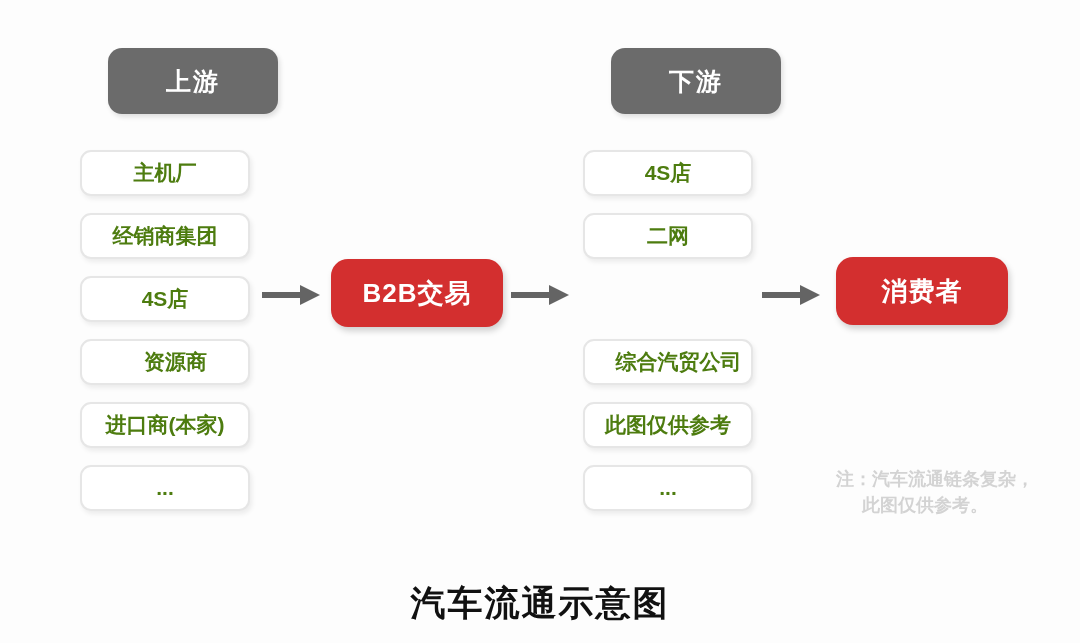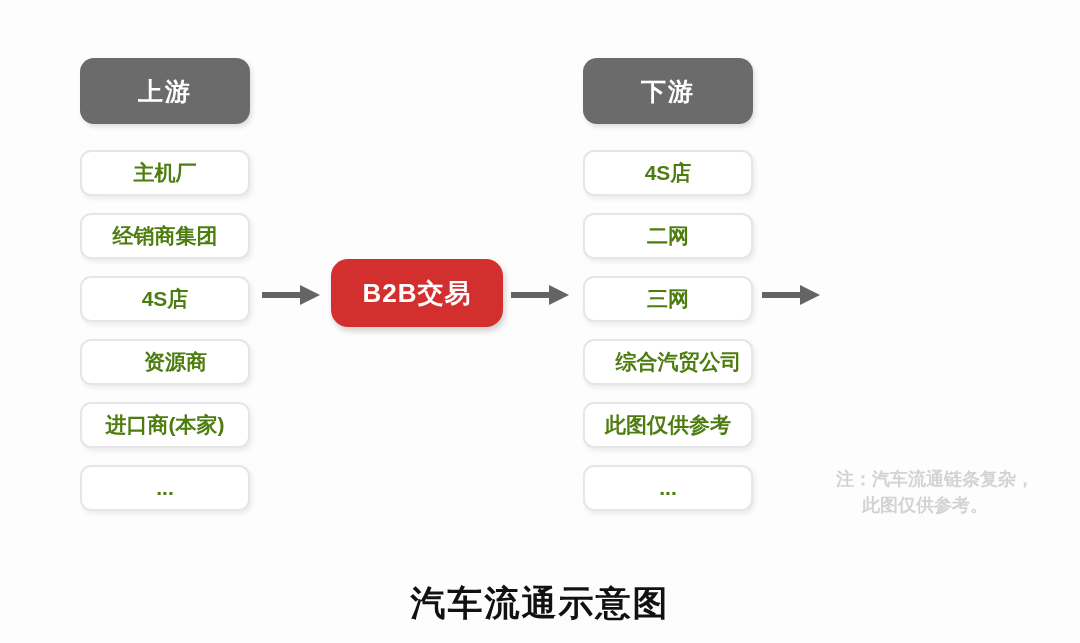--- a/index.html
+++ b/index.html
@@ -87,21 +87,21 @@
     text-align: center;
     font-family: Liberation Sans, sans-serif;
     font-size: 35px;
     font-weight: 700;
     color: #111111;
     letter-spacing: 2px;
   }
   
   .left-col  { left: 80px; }
   .right-col { left: 583px; }
-  .row-h { top: 58px; }
+  .row-h { top: 48px; margin-left: 28px; }
   .row-0 { top: 150px; }
   .row-1 { top: 213px; }
   .row-2 { top: 276px; }
   .row-3 { top: 339px; padding-left: 21px; }
   .row-4 { top: 402px; }
   .row-5 { top: 465px; }
 </style>
 </head>
 <body>
 
@@ -145,38 +145,38 @@
 
   <div class="col-header right-col row-h">
     <span>下游</span>
   </div>
   <div class="node right-col row-0">
     <span>4S店</span>
   </div>
   <div class="node right-col row-1">
     <span>二网</span>
   </div>
-  <div class="node right-col row-2">
-    <span>三网</span>
-  </div>
   <div class="node right-col row-3">
     <span>综合汽贸公司</span>
   </div>
   <div class="node right-col row-4">
     <span>此图仅供参考</span>
   </div>
   <div class="node right-col row-5">
     <span>...</span>
   </div>
 
   <svg class="arrow" style="left:762px; top:282px;" viewBox="0 0 58 26">
     <rect x="0" y="10" width="38" height="6" fill="#646464"></rect>
     <polygon points="38,3 58,13 38,23" fill="#646464"></polygon>
   </svg>
 
+  <div class="red-node" style="left:836px; top:257px;">
+    <span>消费者</span>
+  </div>
 
   <div class="note">
     <div class="line1">注：汽车流通链条复杂，</div>
     <div class="line2">此图仅供参考。</div>
   </div>
 
   <div class="diagram-title">汽车流通示意图</div>
 
 </div>
 

